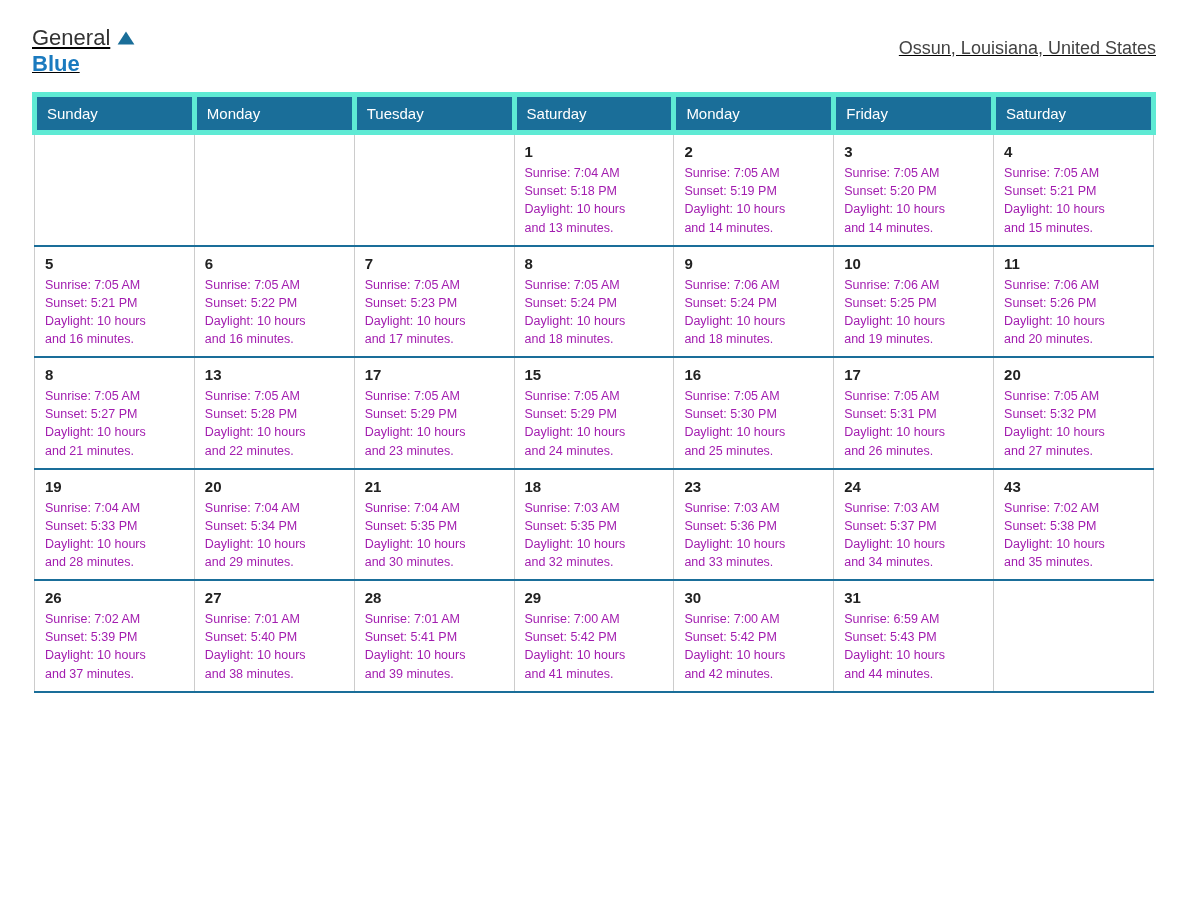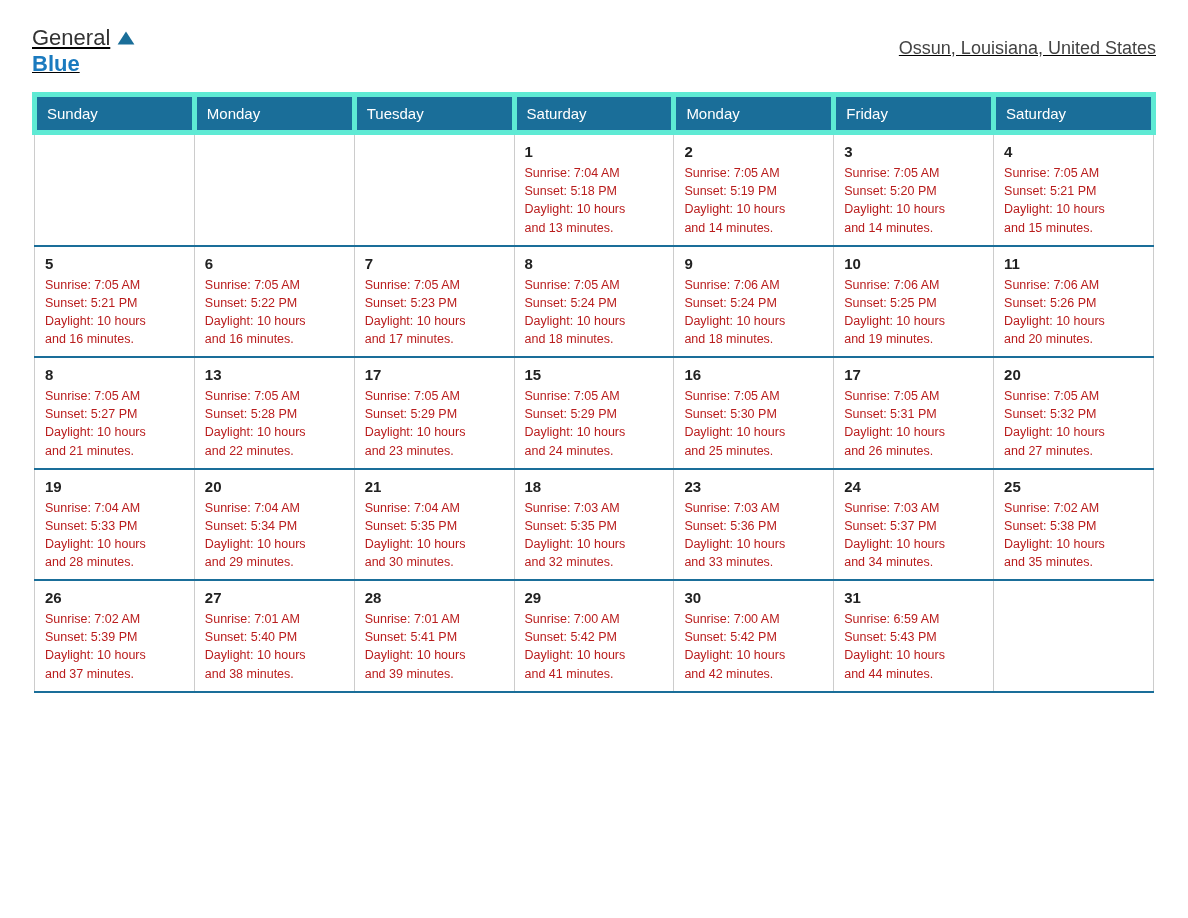--- a/index.html
+++ b/index.html
@@ -79,21 +79,21 @@
     }
     .day-number {
       font-size: 15px;
       font-weight: bold;
       color: #222;
       display: block;
       margin-bottom: 4px;
     }
     .day-info {
       font-size: 12.5px;
-      color: #b91c1c;
+      color: #a21caf;
       line-height: 1.45;
     }
     .empty-cell {
       background: #fff;
     }
   </style>
 </head>
 <body>
 
 <div class="header">
@@ -229,21 +229,21 @@
         </td>
         <td>
           <span class="day-number">23</span>
           <div class="day-info">Sunrise: 7:03 AM<br>Sunset: 5:36 PM<br>Daylight: 10 hours<br>and 33 minutes.</div>
         </td>
         <td>
           <span class="day-number">24</span>
           <div class="day-info">Sunrise: 7:03 AM<br>Sunset: 5:37 PM<br>Daylight: 10 hours<br>and 34 minutes.</div>
         </td>
         <td>
-          <span class="day-number">25</span>
+          <span class="day-number">43</span>
           <div class="day-info">Sunrise: 7:02 AM<br>Sunset: 5:38 PM<br>Daylight: 10 hours<br>and 35 minutes.</div>
         </td>
       </tr>
       <tr>
         <td>
           <span class="day-number">26</span>
           <div class="day-info">Sunrise: 7:02 AM<br>Sunset: 5:39 PM<br>Daylight: 10 hours<br>and 37 minutes.</div>
         </td>
         <td>
           <span class="day-number">27</span>

